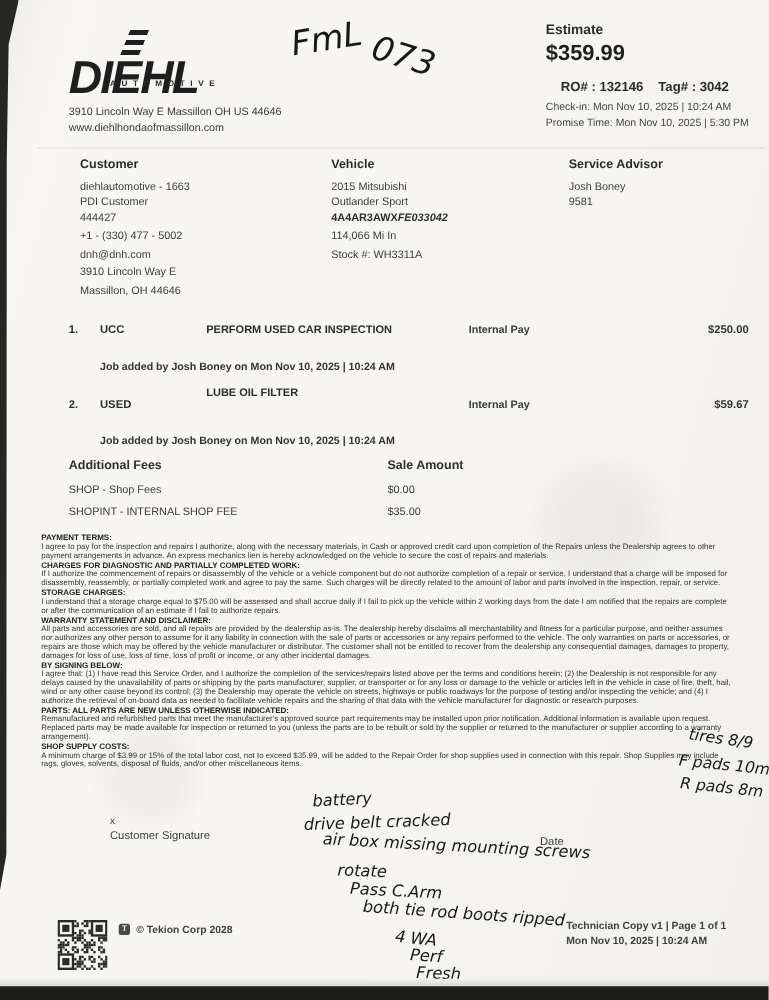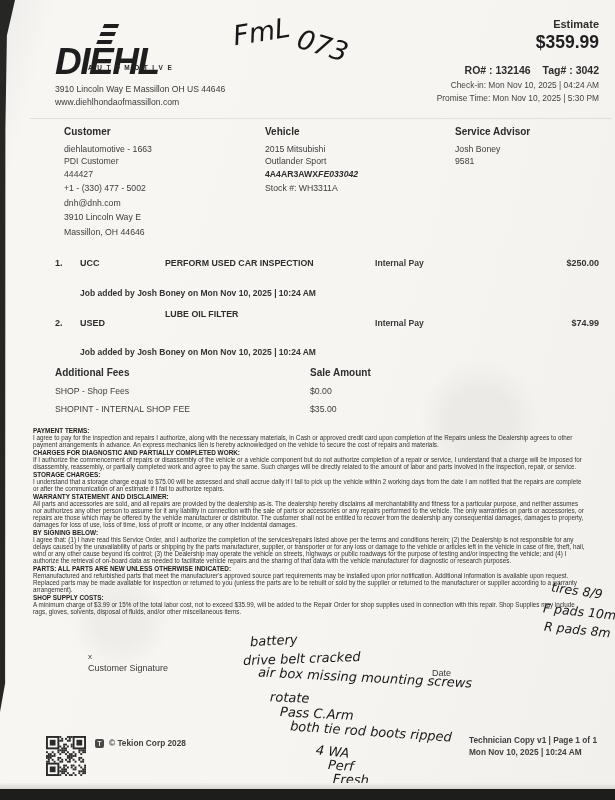--- a/index.html
+++ b/index.html
@@ -18,21 +18,21 @@
   .edge-bottom-smudge{left:0;bottom:11px;width:615px;height:6px;background:linear-gradient(#f1f0ed,#d9d7d2);}
   
   .logo-row{left:55px;top:24px;display:flex;align-items:center;flex-direction:column;}
   .speed-lines{display:inline-block;width:15px;height:21px;margin-right:-2px;
     background:repeating-linear-gradient(#1e1e1e 0 4px,transparent 4px 8px);
     transform:skewX(-22deg);}
   .logo-text{font-size:37px;font-weight:900;font-style:italic;letter-spacing:-1.5px;color:#1e1e1e;line-height:34px;}
   .logo-sub{left:88px;top:64px;font-size:6.5px;font-weight:700;letter-spacing:4.5px;color:#2c2c2c;}
   .addr{left:55px;top:83px;font-size:8.6px;line-height:12.5px;color:#3a3a3a;}
   
-  .est{right:16px;top:18px;text-align:right;}
+  .est{right:16px;top:18px;text-align:left;}
   .est-label{font-size:11px;font-weight:700;color:#2d2d2d;}
   .est-amount{font-size:17.5px;font-weight:700;color:#1f1f1f;margin-top:2px;}
   .ro-row{margin-top:11px;font-size:10.5px;font-weight:700;color:#2b2b2b;}
   .ro-row span{margin-left:12px;}
   .est-sub{font-size:8.4px;color:#444;line-height:12.5px;margin-top:3px;}
   .hr{left:30px;top:118px;width:582px;height:1px;background:#e2e0dc;}
   
   .col-h{font-size:10px;font-weight:700;color:#2b2b2b;margin-bottom:7px;}
   .info{font-size:8.7px;line-height:14.4px;color:#3d3d3d;}
   .info .tight{line-height:11.5px;}
@@ -53,21 +53,21 @@
   .terms{left:33px;top:427px;width:554px;}
   .terms .t-title{font-size:6.4px;font-weight:700;color:#222;line-height:7px;}
   .terms .t-body{font-size:6.3px;color:#333;line-height:7px;margin-bottom:1px;}
   
   .sig-x{font-size:8px;color:#3a3a3a;}
   .sig-label{font-size:9px;color:#3a3a3a;}
   .date-label{font-size:9px;color:#3a3a3a;}
   
   .foot-copy{display:flex;align-items:center;gap:5px;font-size:8.3px;font-weight:600;color:#3f3f3f;}
   .tek-icon{display:inline-flex;align-items:center;justify-content:center;width:9px;height:9px;border-radius:2px;background:#4a4a4a;color:#f5f5f5;font-size:6.5px;font-weight:700;}
-  .foot-right{right:18px;top:735px;text-align:left;font-size:8.3px;font-weight:600;color:#3f3f3f;line-height:11.5px;margin-left:16px;}
+  .foot-right{right:34px;top:735px;text-align:left;font-size:8.3px;font-weight:600;color:#3f3f3f;line-height:11.5px;margin-left:16px;}
   .qr{left:46px;top:736px;}
   
   .hand{position:absolute;font-family:"DejaVu Sans", sans-serif;font-style:italic;color:#181818;white-space:nowrap;}
   .hand-big{font-size:27px;}
   .hand-note{font-size:13px;}
   .hand-margin{font-size:12.5px;}
 </style>
 </head>
 <body>
 
@@ -81,21 +81,21 @@
   <div class="abs addr">
     <div>3910 Lincoln Way E Massillon OH US 44646</div>
     <div>www.diehlhondaofmassillon.com</div>
   </div>
 
   <div class="abs est">
     <div class="est-label">Estimate</div>
     <div class="est-amount">$359.99</div>
     <div class="ro-row"><span>RO# : 132146</span><span>Tag# : 3042</span></div>
     <div class="est-sub">
-      <div>Check-in: Mon Nov 10, 2025 | 04:24 AM</div>
+      <div>Check-in: Mon Nov 10, 2025 | 10:24 AM</div>
       <div>Promise Time: Mon Nov 10, 2025 | 5:30 PM</div>
     </div>
   </div>
 
   <div class="abs hr"></div>
 
   <div class="abs" style="left:64px;top:126px;width:200px;">
     <div class="col-h">Customer</div>
     <div class="info">
       <div class="tight">diehlautomotive - 1663</div>
@@ -107,20 +107,21 @@
       <div>Massillon, OH 44646</div>
     </div>
   </div>
 
   <div class="abs" style="left:265px;top:126px;width:180px;">
     <div class="col-h">Vehicle</div>
     <div class="info">
       <div class="tight">2015 Mitsubishi</div>
       <div class="tight">Outlander Sport</div>
       <div class="vin"><span>4A4AR3AWX</span><i>FE033042</i></div>
+      <div>114,066 Mi In</div>
       <div>Stock #: WH3311A</div>
     </div>
   </div>
 
   <div class="abs" style="left:455px;top:126px;width:150px;">
     <div class="col-h">Service Advisor</div>
     <div class="info">
       <div class="tight">Josh Boney</div>
       <div class="tight">9581</div>
     </div>
@@ -132,21 +133,21 @@
     <div class="abs job-desc" style="left:165px;top:258px;">PERFORM USED CAR INSPECTION</div>
     <div class="abs job-pay" style="left:375px;top:258px;">Internal Pay</div>
     <div class="abs job-amount" style="right:16px;top:258px;">$250.00</div>
     <div class="abs job-note" style="left:80px;top:288px;">Job added by Josh Boney on Mon Nov 10, 2025 | 10:24 AM</div>
   </div>
   <div>
     <div class="abs job-num" style="left:55px;top:318px;">2.</div>
     <div class="abs job-code" style="left:80px;top:318px;">USED</div>
     <div class="abs job-desc" style="left:165px;top:309px;">LUBE OIL FILTER</div>
     <div class="abs job-pay" style="left:375px;top:318px;">Internal Pay</div>
-    <div class="abs job-amount" style="right:16px;top:318px;">$74.99</div>
+    <div class="abs job-amount" style="right:16px;top:318px;">$59.67</div>
     <div class="abs job-note" style="left:80px;top:347px;">Job added by Josh Boney on Mon Nov 10, 2025 | 10:24 AM</div>
   </div>
 
   <div>
     <div class="abs fee-h" style="left:55px;top:367px;">Additional Fees</div>
     <div class="abs fee-h" style="left:310px;top:367px;">Sale Amount</div>
     <div class="abs fee-label" style="left:55px;top:386px;">SHOP - Shop Fees</div>
     <div class="abs fee-amount" style="left:310px;top:386px;">$0.00</div>
     <div class="abs fee-label" style="left:55px;top:404px;">SHOPINT - INTERNAL SHOP FEE</div>
     <div class="abs fee-amount" style="left:310px;top:404px;text-align:right;">$35.00</div>

